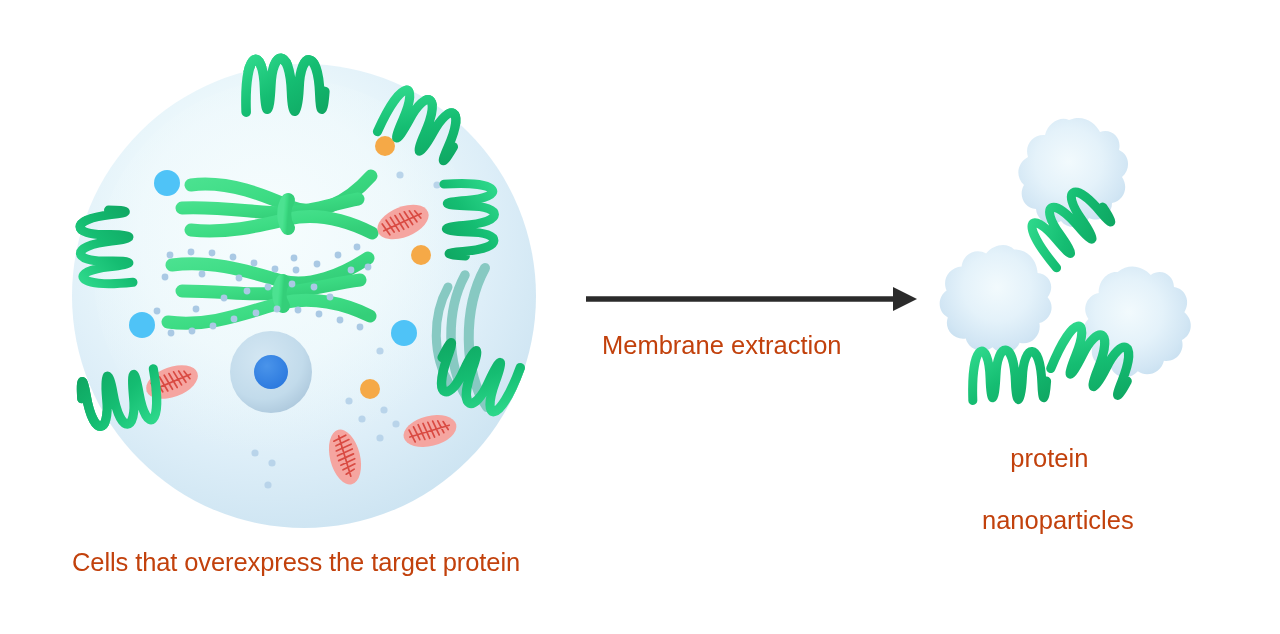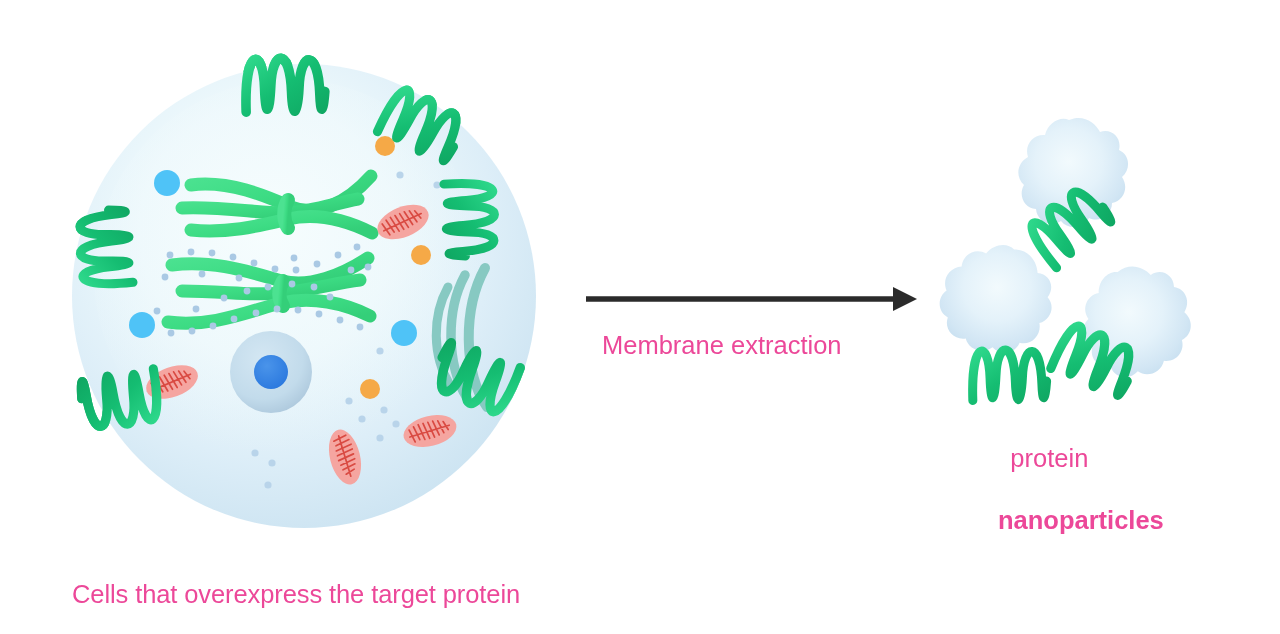--- a/index.html
+++ b/index.html
@@ -14,37 +14,36 @@
     font-family: "Liberation Sans", sans-serif;
   }
   #stage {
     position: absolute; inset: 0;
     width: 1280px; height: 634px;
   }
   .fig-svg { position: absolute; left: 0; top: 0; }
 
   .label {
     position: absolute;
-    color: #ec4899;
+    color: #c2410c;
     font-family: "Liberation Sans", sans-serif;
     white-space: pre;
     line-height: 1.22;
   }
   #cell-caption {
     left: 72px; top: 547px;
     font-size: 25.5px;
     letter-spacing: -0.1px;
-    margin-top: 32px;
   }
   #np-caption {
     left: 982px; top: 412px;
     font-size: 25.5px;
     text-align: left;
   }
-  #np-caption .l2 { display: block; margin-left: 16px; font-weight: bold; }
+  #np-caption .l2 { display: block; margin-left: 0px; }
   #arrow-caption {
     left: 602px; top: 330px;
     font-size: 25.5px;
   }
 </style>
 </head>
 <body>
 
 <div id="stage">
 

